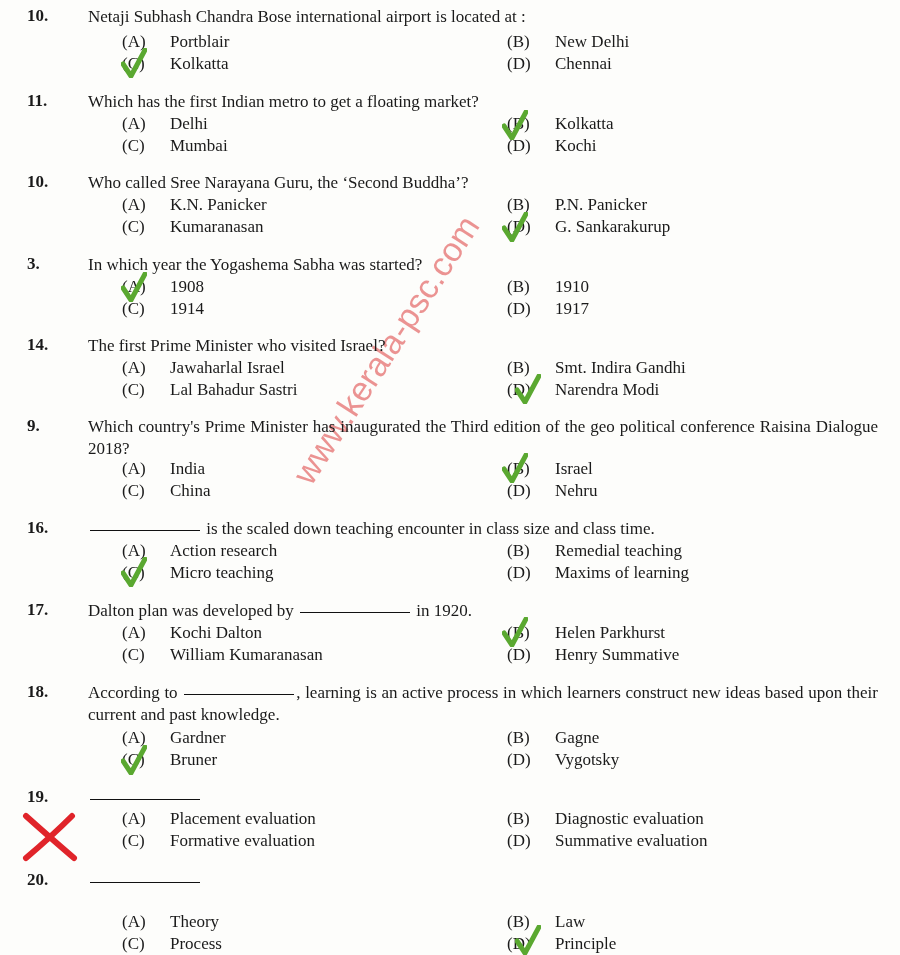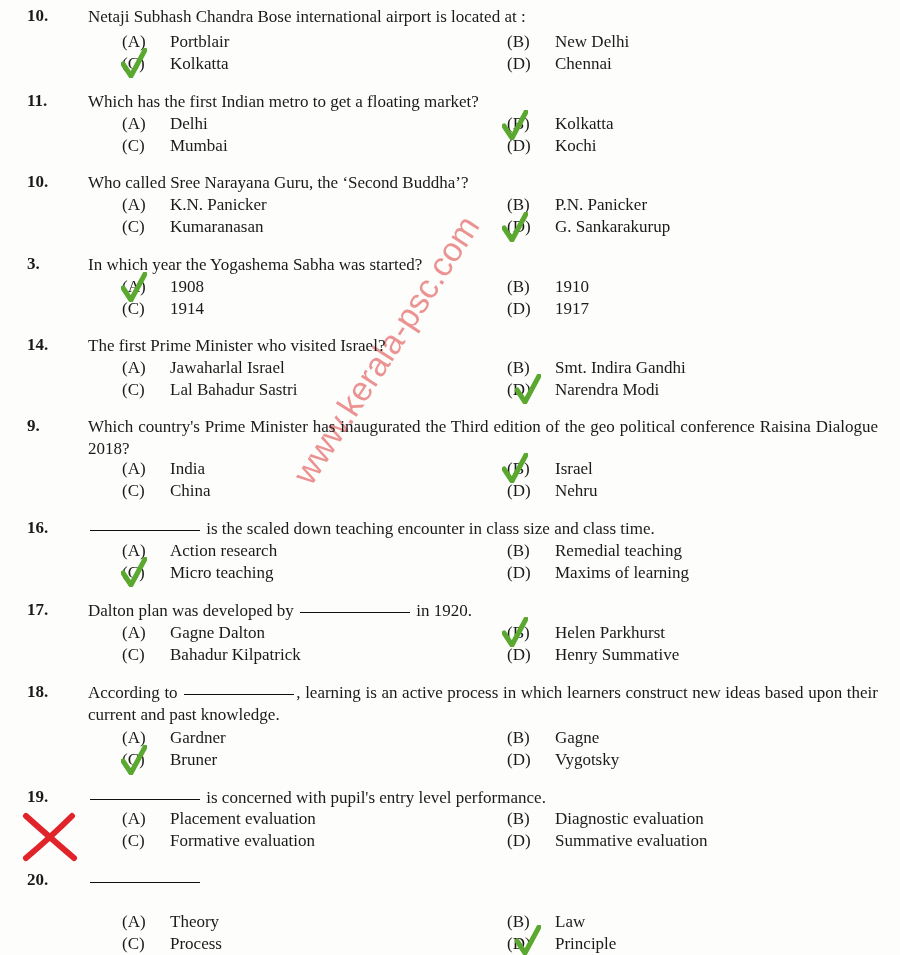--- a/index.html
+++ b/index.html
@@ -196,29 +196,29 @@
 <svg class="check" style="left:121px;top:557px;" viewBox="0 0 26 30">
     <path d="M2 16 L10 28 L24 2" fill="none" stroke="#5aa830" stroke-width="5" stroke-linecap="round" stroke-linejoin="round"></path>
   </svg>
 
 <div class="q" style="top:600px;">
   <span class="qnum">17.</span>
   <span class="qtext"><span>Dalton plan was developed by</span> <span class="blank"></span> <span>in 1920.</span></span>
 </div>
 <div class="opt c1" style="top:622px;">
     <span class="lbl">(A)</span>
-    <span class="txt">Gagne Dalton</span>
+    <span class="txt">Kochi Dalton</span>
   </div>
 <div class="opt c2" style="top:622px;">
     <span class="lbl">(B)</span>
     <span class="txt">Helen Parkhurst</span>
   </div>
 <div class="opt c1" style="top:644px;">
     <span class="lbl">(C)</span>
-    <span class="txt">Bahadur Kilpatrick</span>
+    <span class="txt">William Kumaranasan</span>
   </div>
 <div class="opt c2" style="top:644px;">
     <span class="lbl">(D)</span>
     <span class="txt">Henry Summative</span>
   </div>
 <svg class="check" style="left:502px;top:617px;" viewBox="0 0 26 30">
     <path d="M2 16 L10 28 L24 2" fill="none" stroke="#5aa830" stroke-width="5" stroke-linecap="round" stroke-linejoin="round"></path>
   </svg>
 
 <div class="q" style="top:682px;">
@@ -240,21 +240,21 @@
 <div class="opt c2" style="top:749px;">
     <span class="lbl">(D)</span>
     <span class="txt">Vygotsky</span>
   </div>
 <svg class="check" style="left:121px;top:745px;" viewBox="0 0 26 30">
     <path d="M2 16 L10 28 L24 2" fill="none" stroke="#5aa830" stroke-width="5" stroke-linecap="round" stroke-linejoin="round"></path>
   </svg>
 
 <div class="q" style="top:787px;">
   <span class="qnum">19.</span>
-  <span class="qtext"><span class="blank"></span> <span>is concerned with pupil's entry level performance.</span></span>
+  <span class="qtext"><span class="blank"></span> </span>
 </div>
 <div class="opt c1" style="top:808px;">
     <span class="lbl">(A)</span>
     <span class="txt">Placement evaluation</span>
   </div>
 <div class="opt c2" style="top:808px;">
     <span class="lbl">(B)</span>
     <span class="txt">Diagnostic evaluation</span>
   </div>
 <div class="opt c1" style="top:830px;">

